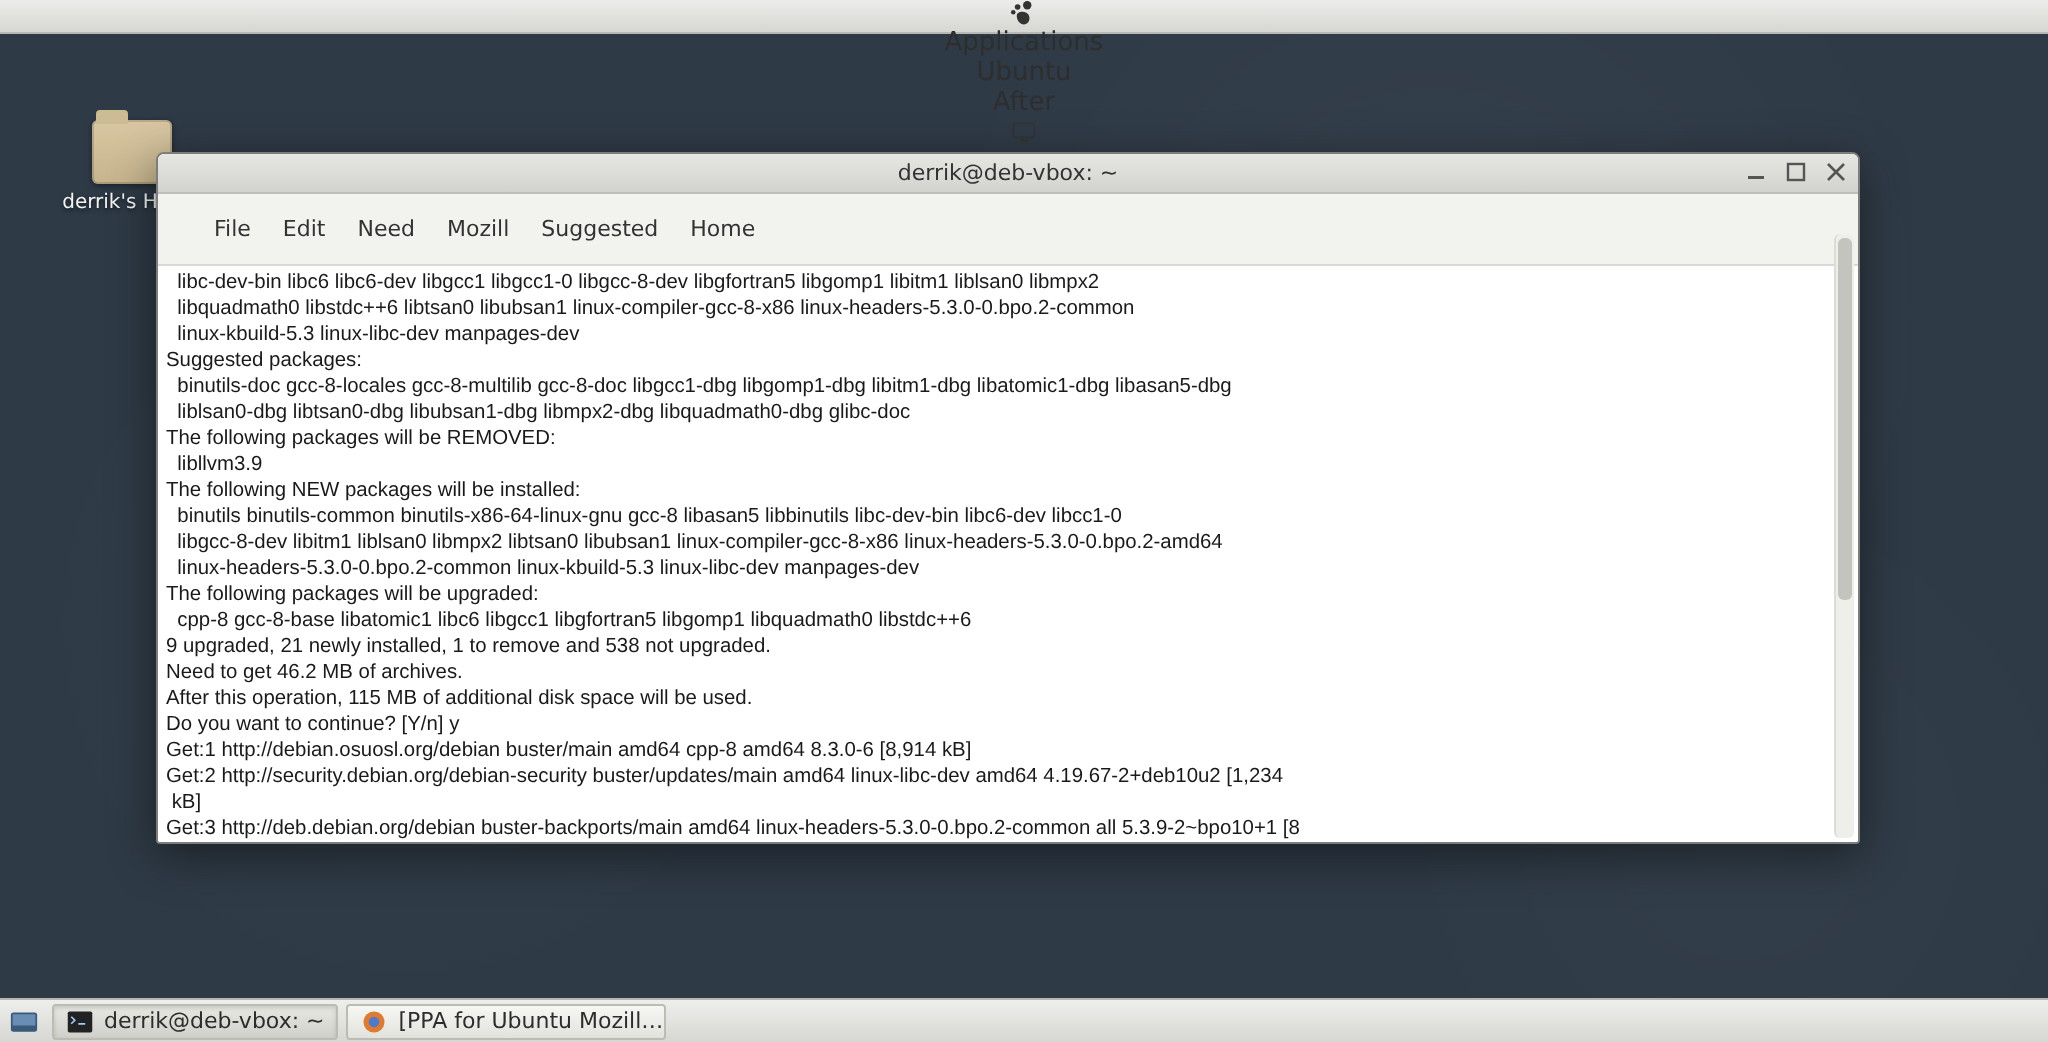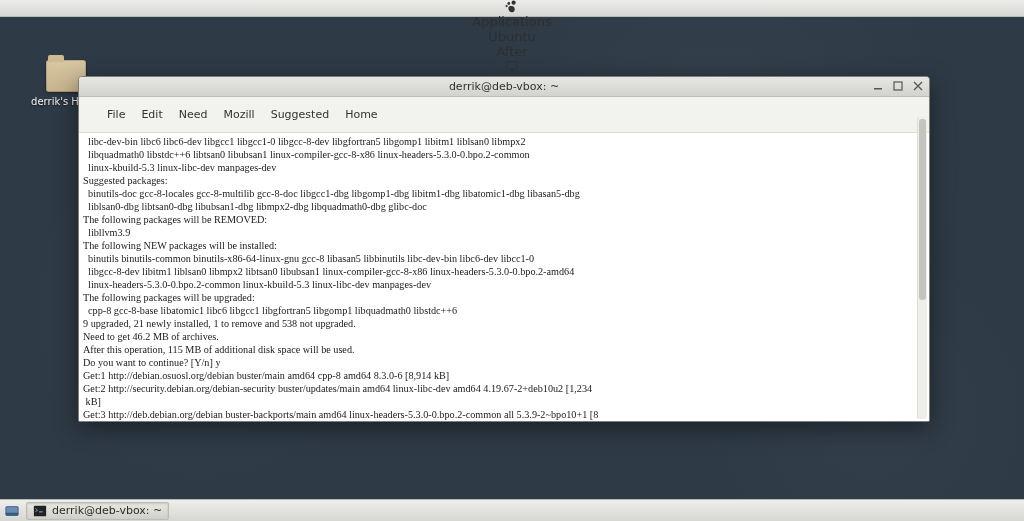--- a/index.html
+++ b/index.html
@@ -64,21 +64,21 @@
   .winbtns { position:absolute; right:4px; top:2px; display:flex; gap:6px; }
   .winbtn { width:14px; height:14px; display:flex; align-items:center; justify-content:center; color:#555; cursor:pointer; }
   .menubar {
     height:36px; background:#f2f2ef; border-bottom:1px solid #dadad5;
     display:flex; align-items:center; color:#333; font-size:11px;
     padding: 0 20px;
   }
   .menubar .m { padding: 0 8px; cursor:pointer; }
   .terminal-body {
     flex:1; background:#ffffff; color:#1a1a1a;
-    font-family: Liberation Serif, serif;
+    font-family: Liberation Sans, sans-serif;
     font-size:10.2px; line-height:13px; letter-spacing:0;
     padding: 2px 4px; white-space:pre; overflow:hidden;
   }
   .terminal-body .progress { color:#b58900; }
   .scrollbar {
     position:absolute; right:2px; top:40px; bottom:2px; width:10px;
     background:#eeeeea; border-left:1px solid #dcdcd6; border-radius:3px;
   }
   .scrollbar .thumb {
     position:absolute; left:1px; right:1px; top:2px; height:60%;
@@ -184,13 +184,22 @@
   </span>
   <div class="task-btn active">
     <span class="mini-icon">
       <svg viewBox="0 0 16 16" width="14" height="14">
           <rect x="1" y="2" width="14" height="12" rx="1" fill="#222"></rect>
           <path d="M3 5l2 2-2 2M7 9h4" stroke="#9cf" stroke-width="1" fill="none"></path>
         </svg>
     </span>
     <span>derrik@deb-vbox: ~</span>
   </div>
+  <div class="task-btn">
+    <span class="mini-icon">
+      <svg viewBox="0 0 16 16" width="14" height="14">
+          <circle cx="8" cy="8" r="6" fill="#e07b2e"></circle>
+          <circle cx="8" cy="8" r="3" fill="#4a7bd1"></circle>
+        </svg>
+    </span>
+    <span>[PPA for Ubuntu Mozill…</span>
+  </div>
 </div>
 
 </body></html>

